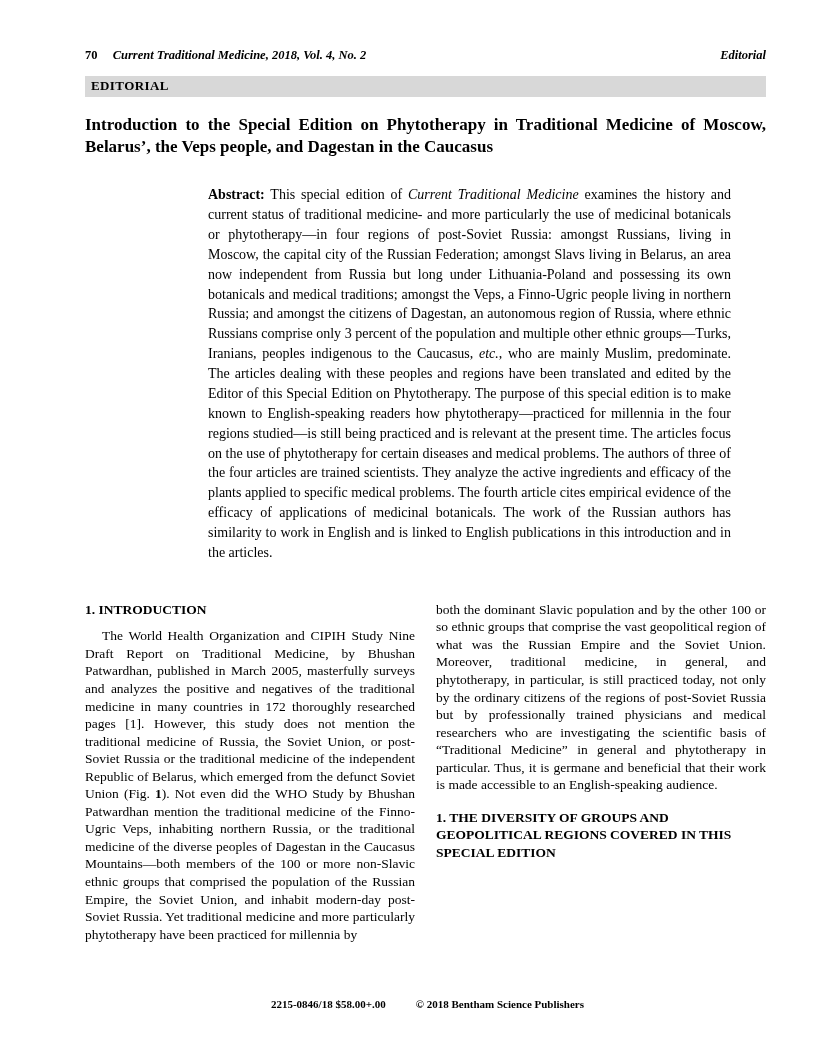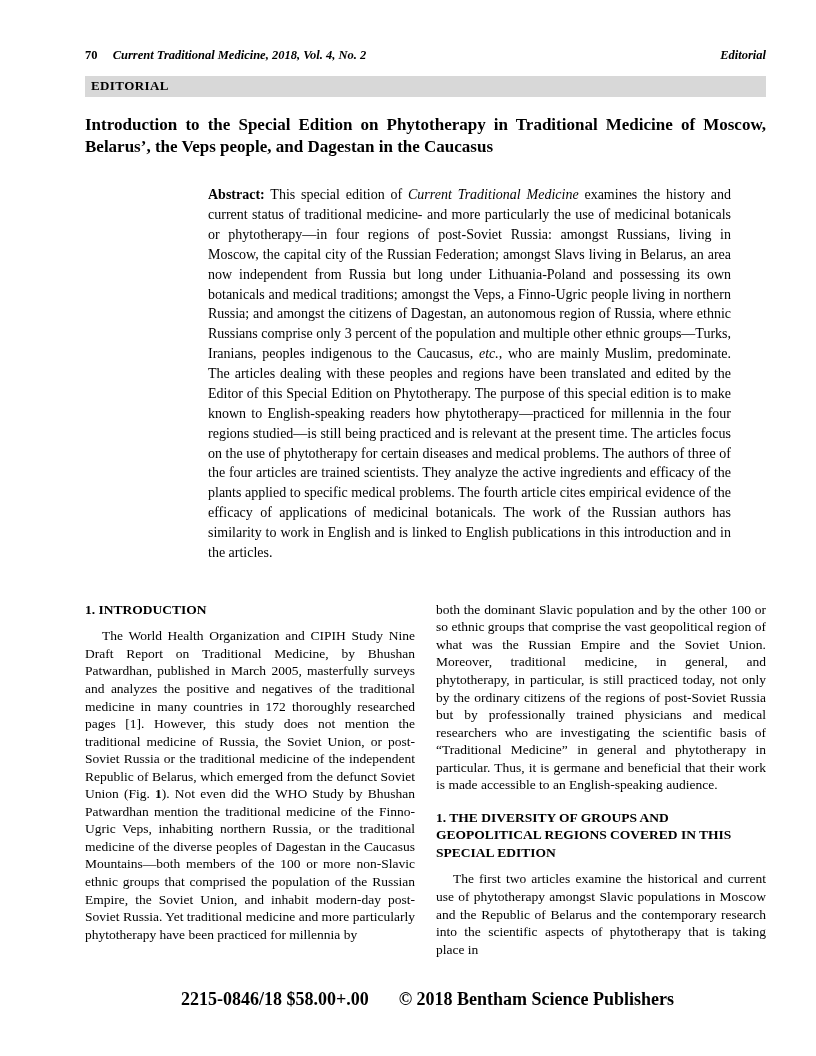--- a/index.html
+++ b/index.html
@@ -69,21 +69,21 @@
     margin-bottom: 9px;
   }
   .sec-heading.spaced { margin-top: 15px; }
   .para.indent { text-indent: 17px; font-family: Liberation Serif, serif; }
   .page-footer {
     position: absolute;
     left: 85px;
     right: 46px;
     bottom: 46px;
     text-align: center;
-    font-size: 18px;
+    font-size: 11px;
     font-weight: bold;
   }
   .page-footer .issn { margin-right: 30px; }
 </style>
 </head>
 <body>
 
 <div class="page">
 
   <div class="running-head">
@@ -107,21 +107,20 @@
     <div class="col">
       <h2 class="sec-heading">1. INTRODUCTION</h2>
       <p class="para indent">
         <span>The World Health Organization and CIPIH Study Nine Draft Report on Traditional Medicine, by Bhushan Patwardhan, published in March 2005, masterfully surveys and analyzes the positive and negatives of the traditional medicine in many countries in 172 thoroughly researched pages [1]. However, this study does not mention the traditional medicine of Russia, the Soviet Union, or post-Soviet Russia or the traditional medicine of the independent Republic of Belarus, which emerged from the defunct Soviet Union (Fig. </span><b>1</b><span>). Not even did the WHO Study by Bhushan Patwardhan mention the traditional medicine of the Finno-Ugric Veps, inhabiting northern Russia, or the traditional medicine of the diverse peoples of Dagestan in the Caucasus Mountains—both members of the 100 or more non-Slavic ethnic groups that comprised the population of the Russian Empire, the Soviet Union, and inhabit modern-day post-Soviet Russia. Yet traditional medicine and more particularly phytotherapy have been practiced for millennia by</span>
       </p>
     </div>
 
     <div class="col">
       <p class="para">both the dominant Slavic population and by the other 100 or so ethnic groups that comprise the vast geopolitical region of what was the Russian Empire and the Soviet Union. Moreover, traditional medicine, in general, and phytotherapy, in particular, is still practiced today, not only by the ordinary citizens of the regions of post-Soviet Russia but by professionally trained physicians and medical researchers who are investigating the scientific basis of “Traditional Medicine” in general and phytotherapy in particular. Thus, it is germane and beneficial that their work is made accessible to an English-speaking audience.</p>
       <h2 class="sec-heading spaced">1. THE DIVERSITY OF GROUPS AND GEOPOLITICAL REGIONS COVERED IN THIS SPECIAL EDITION</h2>
-      <p class="para indent">The first two articles examine the historical and current use of phytotherapy amongst Slavic populations in Moscow and the Republic of Belarus and the contemporary research into the scientific aspects of phytotherapy that is taking place in</p>
     </div>
 
   </div>
 
   <div class="page-footer">
     <span class="issn">2215-0846/18 $58.00+.00</span><span>© 2018 Bentham Science Publishers</span>
   </div>
 
 </div>
 

